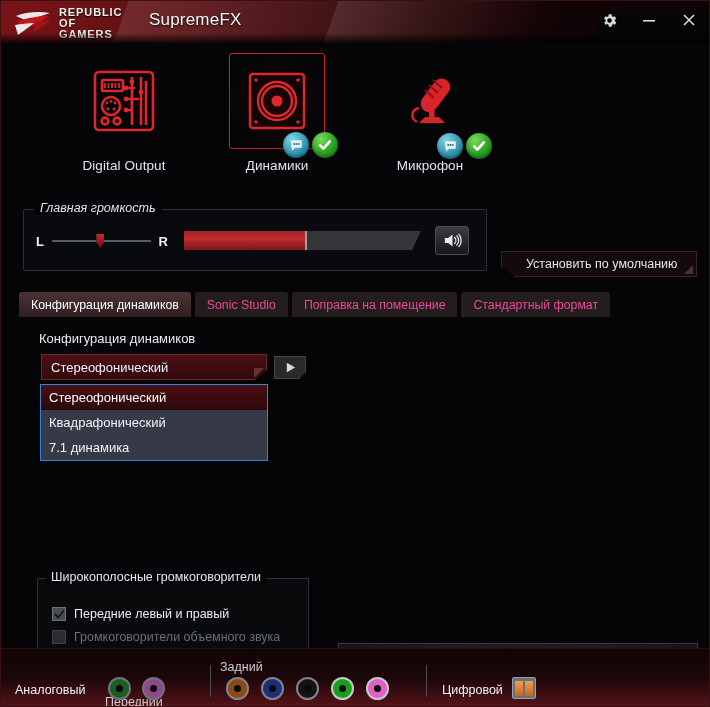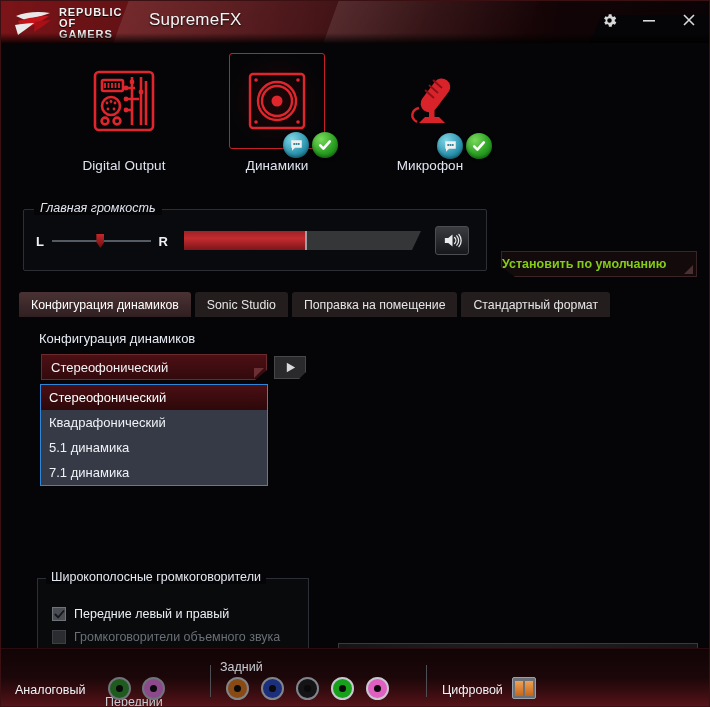--- a/index.html
+++ b/index.html
@@ -137,36 +137,36 @@
   }
 
   
   .btn-default {
     position: absolute; left: 500px; top: 250px; width: 196px; height: 26px;
     border: 1px solid #3a2426; background: #130a0b; cursor: pointer;
     clip-path: polygon(0 0, 100% 0, 100% 100%, 14px 100%, 0 calc(100% - 10px));
     display:flex; align-items:center;
   }
   .btn-default span {
-    padding-left: 0; font-size: 12.5px; color:#84cc16;font-weight:bold;
+    padding-left: 24px; font-size: 12.5px; color:#e5e5e5;
   }
   .btn-default::after{
     content:""; position:absolute; right:3px; bottom:2px;
     border-left: 9px solid transparent; border-bottom: 9px solid #4a3033;
   }
 
   
   .tabs {
     position: absolute; left: 18px; top: 291px; height: 25px;
     display: flex; gap: 4px;
   }
   .tab {
     height: 25px; padding: 0 12px; display:flex; align-items:center;
     font-size: 12.3px; cursor: pointer;
-    background: #241d1e; color: #e5e5e5;
+    background: #241d1e; color: #ec4899;
     border-radius: 3px 3px 0 0;
   }
   .tab.active {
     background: linear-gradient(180deg,#4a3234,#301f21);
     color: #ffffff;
   }
 
   
   .content {
     position: absolute; left: 18px; top: 316px; width: 674px; height: 330px;
@@ -519,21 +519,20 @@
     <svg width="13" height="13" viewBox="0 0 14 14">
         <path d="M3 2 L12 7 L3 12 Z" fill="#d8dade"></path>
       </svg>
   </div>
 
   <div class="panel-hint">нели</div>
 
   <div class="dropdown">
     <div class="dd-item selected">Стереофонический</div>
     <div class="dd-item">Квадрафонический</div>
-    <div class="dd-item">5.1 динамика</div>
     <div class="dd-item">7.1 динамика</div>
   </div>
 
   <div class="fr-group">
     <div class="fr-legend">Широкополосные громкоговорители</div>
 
     <div class="chkrow r1">
       <span class="chk">
         <svg width="11" height="11" viewBox="0 0 12 12">
             <path d="M1.5 6 L4.5 9.2 L10.5 2.2" stroke="#15171a" stroke-width="2" fill="none" stroke-linecap="round" stroke-linejoin="round"></path>

